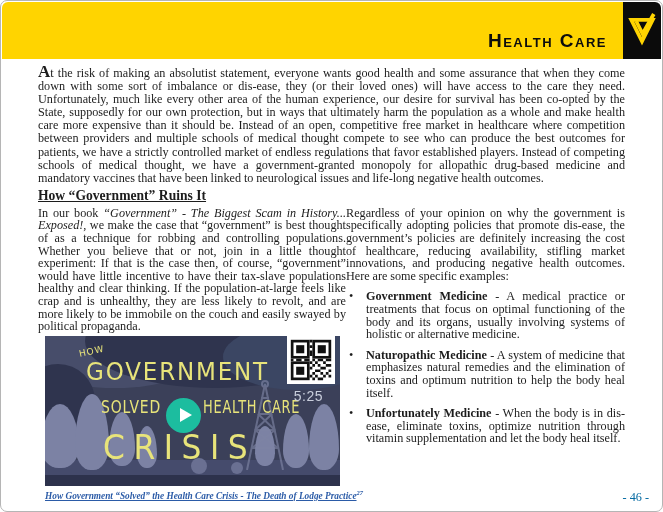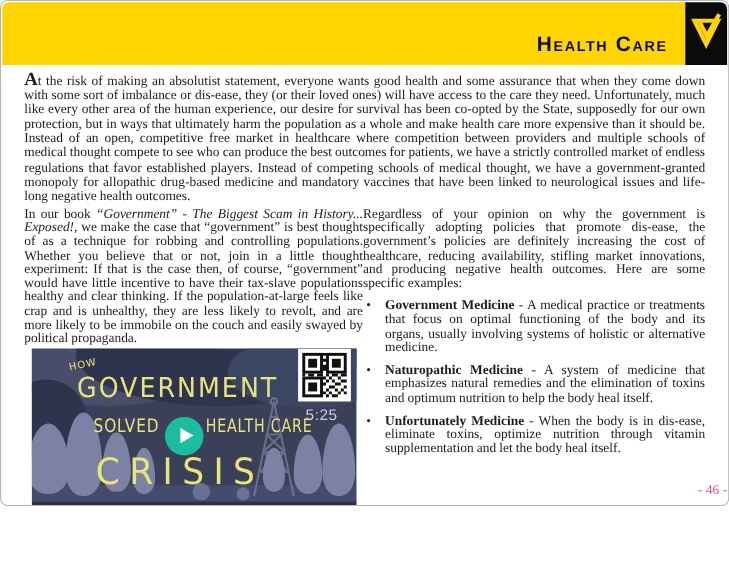--- a/index.html
+++ b/index.html
@@ -1,30 +1,30 @@
 <!DOCTYPE html>
 <html><head>
 <meta charset="utf-8">
 <style>
   html,body{margin:0;padding:0;background:#fff;}
   .page{
-    position:relative;width:663px;height:460px;box-sizing:border-box;
+    position:relative;width:663px;height:512px;box-sizing:border-box;
     background:#fff;border:1px solid #b5b5b5;border-radius:7px;overflow:hidden;
     font-family:"Liberation Serif","DejaVu Serif",serif;color:#1c1c1c;
   }
   
   .header{position:absolute;top:1px;left:1px;right:1px;height:57px;display:flex;}
   .header-yellow{flex:1;background:#FFD400;border-top-left-radius:6px;
     display:flex;align-items:flex-end;justify-content:flex-end;padding:0 16px 7px 0;}
   .header-title{font-family:"Liberation Sans",sans-serif;font-weight:bold;
     font-variant:small-caps;font-size:19px;letter-spacing:1.5px;color:#0d0d0d;}
   .header-logo{width:38px;background:#0b0b0b;border-top-right-radius:6px;
     display:flex;align-items:center;justify-content:center;}
   
-  .content{position:absolute;top:58px;left:0;right:0;bottom:0;padding:6px 21px 0;}
+  .content{position:absolute;top:58px;left:0;right:0;bottom:0;padding:6px 37px 0;}
   .intro{font-size:12.2px;line-height:13.1px;text-align:justify;margin:0;word-spacing:-0.2px;}
   .dropcap{font-size:17px;font-weight:bold;}
   .heading{margin:4px 0 0;font-size:13.6px;font-weight:bold;text-decoration:underline;line-height:1.1;}
   .cols{display:flex;margin-top:3px;}
   .col-left{width:308px;flex:none;}
   .col-right{flex:1;min-width:0;}
   .body-p{font-size:12.2px;line-height:12.6px;text-align:justify;margin:0;word-spacing:-0.2px;}
   .col-right .body-p + .body-p{margin-top:8px;}
   .italic{font-style:italic;}
   .bold{font-weight:bold;}
@@ -67,21 +67,21 @@
     border-bottom:7px solid transparent;margin-left:4px;}
   .qr{position:absolute;right:5px;top:0;width:48px;height:48px;background:#fff;
     padding:2px;box-sizing:border-box;}
   .duration{position:absolute;right:17px;top:52px;font-family:"Liberation Sans",sans-serif;
     font-size:14px;color:#C9CEDC;letter-spacing:0.5px;}
   .caption{margin-top:3px;font-size:10px;font-weight:bold;font-style:italic;color:#2B5BA7;
     white-space:nowrap;transform:scaleX(0.93);transform-origin:left;cursor:pointer;}
   .caption .cap-text{text-decoration:underline;}
   .caption sup{font-size:7px;}
   
-  .pagenum{position:absolute;right:1px;bottom:6px;font-size:12.2px;color:#ec4899;}
+  .pagenum{position:absolute;right:13px;bottom:6px;font-size:12.2px;color:#0369a1;}
 </style>
 </head>
 <body>
 
 <div class="page">
 
   <div class="header">
     <div class="header-yellow">
       <span class="header-title">Health Care</span>
     </div>
@@ -94,20 +94,21 @@
           </g>
         </svg>
       </span>
     </div>
   </div>
 
   <div class="content">
 
     <p class="intro"><span class="dropcap">A</span><span>t the risk of making an absolutist statement, everyone wants good health and some assurance that when they come down with some sort of imbalance or dis-ease, they (or their loved ones) will have access to the care they need. Unfortunately, much like every other area of the human experience, our desire for survival has been co-opted by the State, supposedly for our own protection, but in ways that ultimately harm the population as a whole and make health care more expensive than it should be. Instead of an open, competitive free market in healthcare where competition between providers and multiple schools of medical thought compete to see who can produce the best outcomes for patients, we have a strictly controlled market of endless regulations that favor established players. Instead of competing schools of medical thought, we have a government-granted monopoly for allopathic drug-based medicine and mandatory vaccines that have been linked to neurological issues and life-long negative health outcomes.</span></p>
 
+    <div class="heading">How “Government” Ruins It</div>
 
     <div class="cols">
 
       <div class="col-left">
         <p class="body-p"><span>In our book </span><span class="italic">“Government” - The Biggest Scam in History... Exposed!</span><span>, we make the case that “government” is best thought of as a technique for robbing and controlling populations.  Whether you believe that or not, join in a little thought experiment: If that is the case then, of course, “government” would have little incentive to have their tax-slave populations healthy and clear thinking. If the population-at-large feels like crap and is unhealthy, they are less likely to revolt, and are more likely to be immobile on the couch and easily swayed by political propaganda.</span></p>
 
         <div class="figure">
           <div class="thumb">
             <div class="blob blob1"></div>
             <div class="blob blob2"></div>

